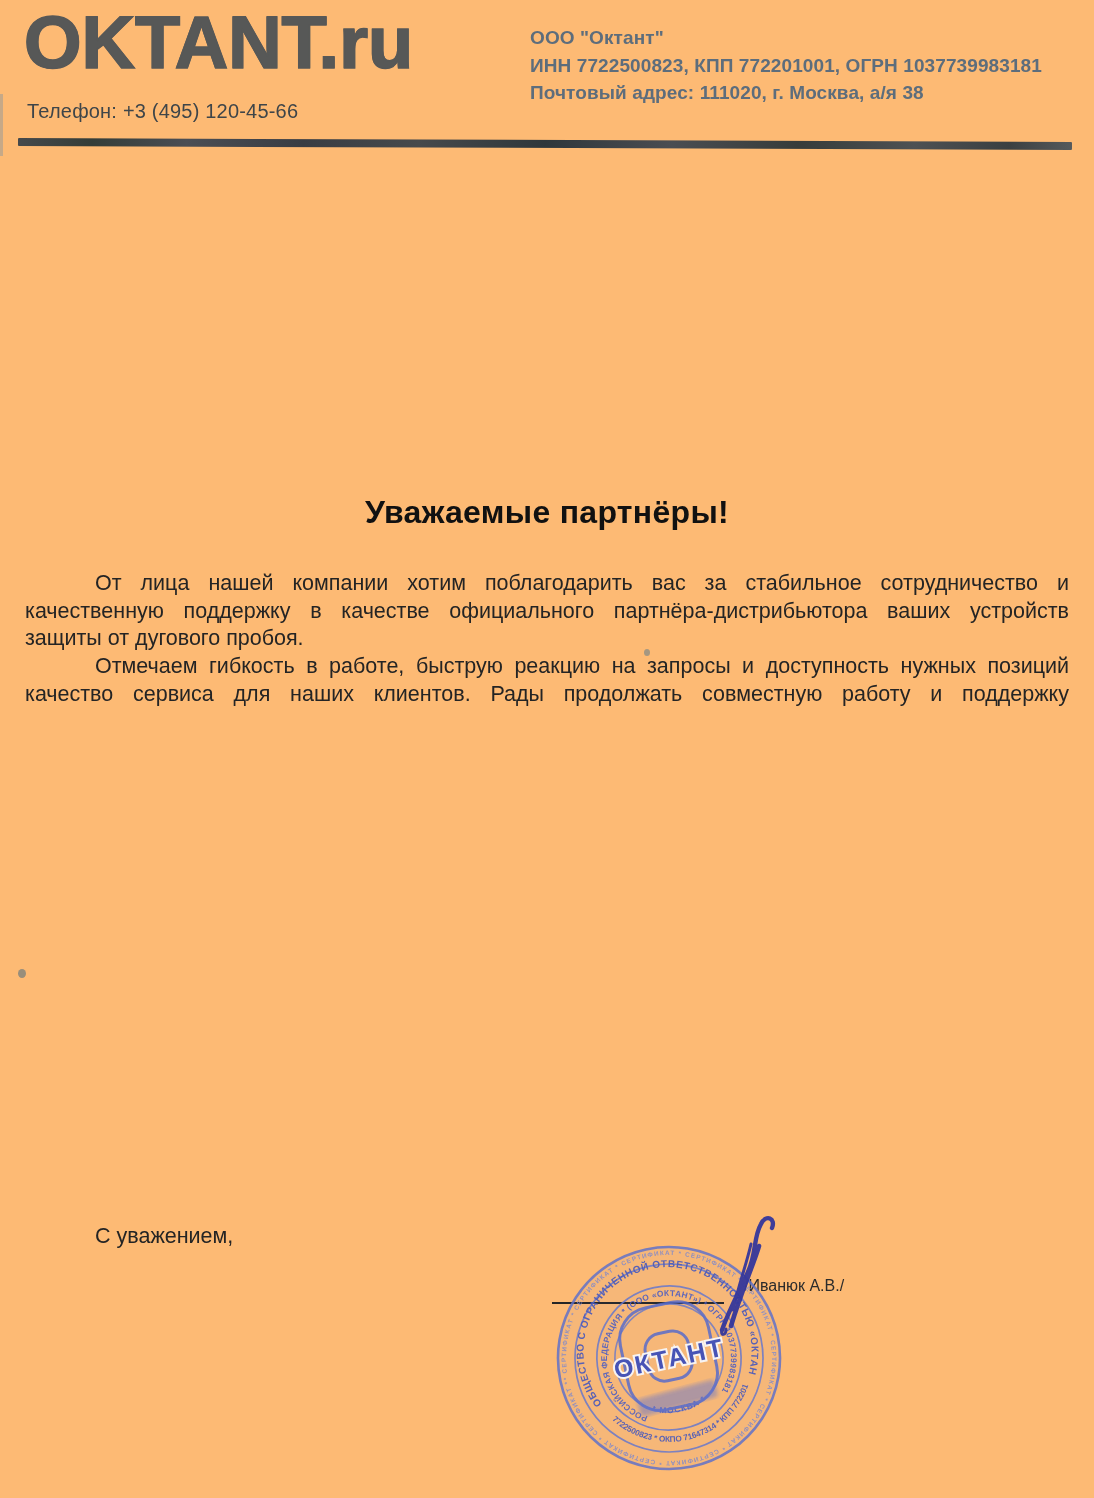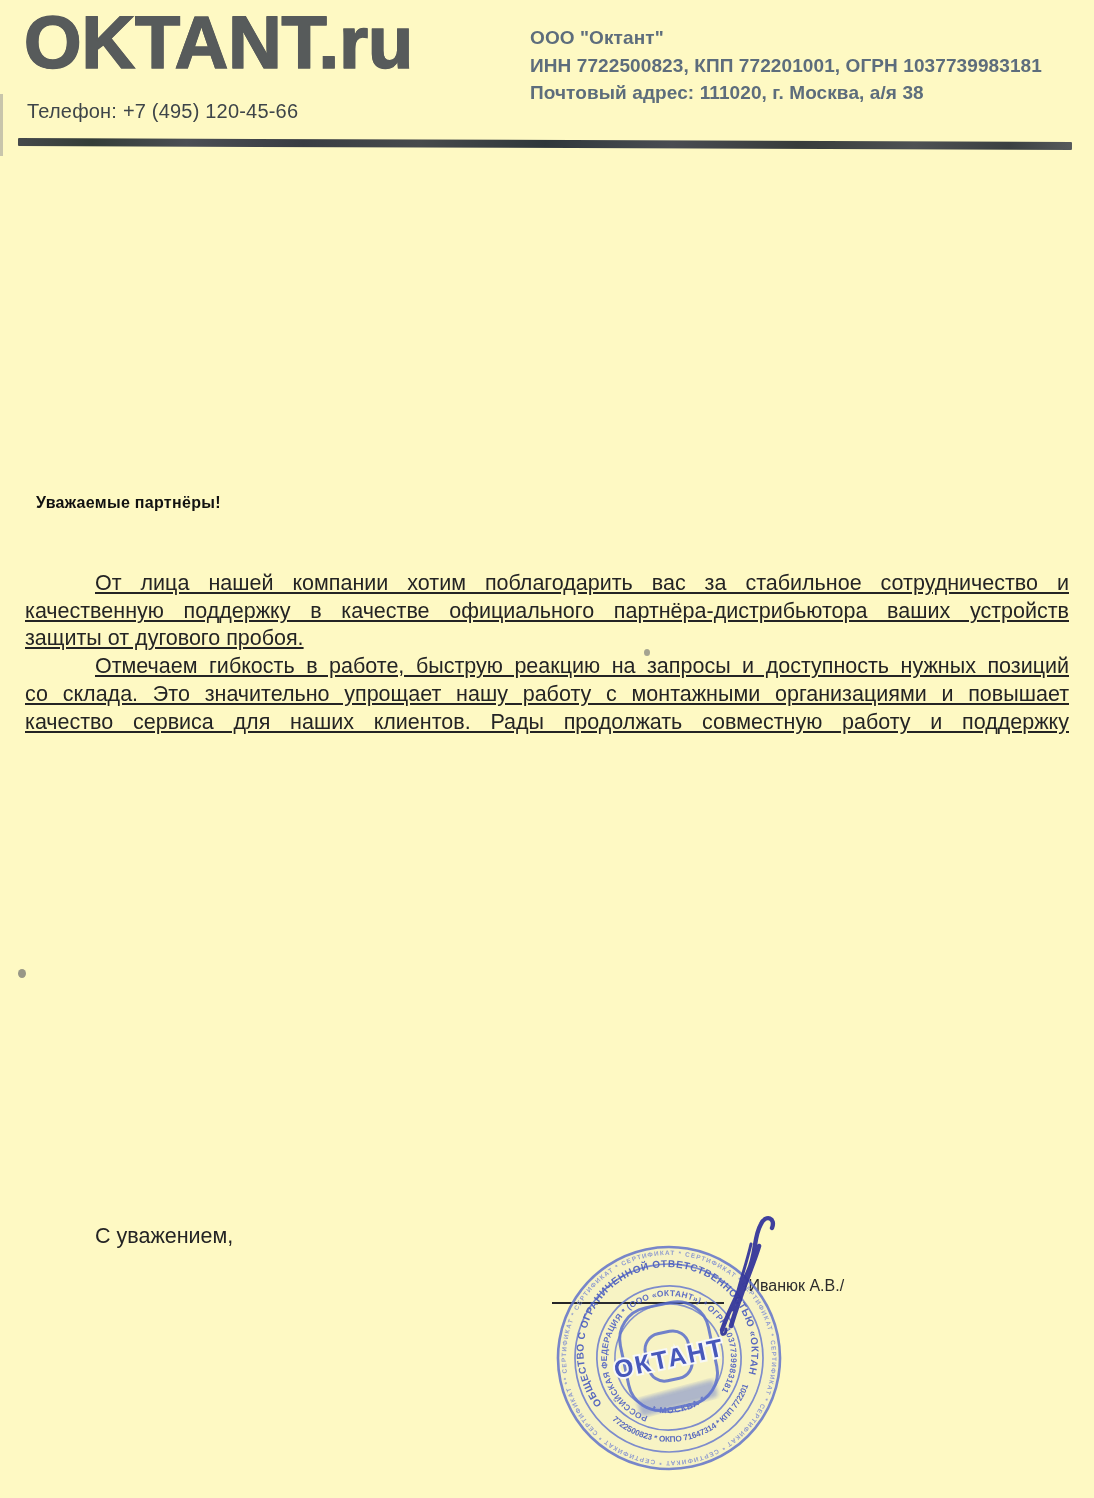--- a/index.html
+++ b/index.html
@@ -1,18 +1,18 @@
 <!DOCTYPE html>
 <html><head>
 <meta charset="utf-8">
 <style>
   html,body{margin:0;padding:0;background:#e8e8e6;}
   .page{
     position:relative;width:1094px;height:1498px;margin:0 auto;
-    background:#fef9c3;overflow:hidden;
+    background:#fdba74;overflow:hidden;
     font-family:"Liberation Sans","DejaVu Sans",sans-serif;color:#262626;
   }
   
   .logo{
     position:absolute;left:24px;top:6px;
     font-size:74px;font-weight:bold;letter-spacing:0px;line-height:1.0;
     color:#4e5254;-webkit-text-stroke:1.6px #4e5254;
     text-shadow:0.6px 0 0 #4e5254,-0.6px 0 0 #4e5254;
     filter:contrast(.95) opacity(.96);
   }
@@ -27,27 +27,27 @@
   }
   .divider{
     position:absolute;left:18px;top:140px;width:1054px;height:8px;
     background:linear-gradient(90deg,#45494b 0%,#343d38 7%,#4b4e54 16%,#393d43 27%,
       #474a4c 38%,#2f373b 50%,#4a4d52 62%,#373c3a 74%,#4e5153 85%,#3a3f41 94%,#565a5c 100%);
     transform:rotate(.22deg);border-radius:1px;
   }
   .edge-artifact{position:absolute;left:0;top:94px;width:3px;height:62px;background:#9a9a98;opacity:.55;}
   
   .title{
-    position:absolute;left:36px;top:494px;width:1044px;
-    text-align:left;font-size:16px;font-weight:bold;color:#111;
+    position:absolute;left:25px;top:494px;width:1044px;
+    text-align:center;font-size:32px;font-weight:bold;color:#111;
     letter-spacing:.3px;
   }
   .body-text{
     position:absolute;left:25px;top:570px;width:1044px;
-    font-size:21.5px;line-height:27.7px;color:#242424;text-decoration:underline;
+    font-size:21.5px;line-height:27.7px;color:#242424;
   }
   .body-text .line{display:block;text-align:justify;text-align-last:justify;text-justify:inter-word;}
   .body-text .line.first{text-indent:70px;}
   .body-text .line.last{text-align-last:left;}
   
   .closing-salutation{position:absolute;left:95px;top:1206px;font-size:21.5px;color:#242424;margin-top:18px;}
   .signature-role{position:absolute;left:95px;top:1276px;font-size:21.5px;color:#242424;letter-spacing:.3px;}
   .signature-line{position:absolute;left:552px;top:1302px;width:172px;height:0;border-bottom:2px solid #262626;z-index:1;}
   .signature-name{position:absolute;left:744px;top:1277px;font-size:16px;color:#2c2c2c;z-index:1;}
   
@@ -56,40 +56,39 @@
   
   .speck1{position:absolute;left:644px;top:649px;width:6px;height:7px;border-radius:50%;background:#8f8f85;opacity:.8;}
   .speck2{position:absolute;left:18px;top:969px;width:8px;height:9px;border-radius:50%;background:#86867c;opacity:.85;}
 </style>
 </head>
 <body>
 
 <div class="page">
 
   <div class="logo">OKTANT.ru</div>
-  <div class="phone">Телефон: +7 (495) 120-45-66</div>
+  <div class="phone">Телефон: +3 (495) 120-45-66</div>
   <div class="company-details">
     <div>ООО "Октант"</div>
     <div>ИНН 7722500823, КПП 772201001, ОГРН 1037739983181</div>
     <div>Почтовый адрес: 111020, г. Москва, а/я 38</div>
   </div>
   <div class="divider"></div>
   <div class="edge-artifact"></div>
 
   <div class="title">Уважаемые партнёры!</div>
 
   <div class="body-text">
     <div>
         <div class="line first">От лица нашей компании хотим поблагодарить вас за стабильное сотрудничество и</div>
         <div class="line">качественную поддержку в качестве официального партнёра-дистрибьютора ваших устройств</div>
         <div class="line last">защиты от дугового пробоя.</div>
       </div>
     <div>
         <div class="line first">Отмечаем гибкость в работе, быструю реакцию на запросы и доступность нужных позиций</div>
-        <div class="line">со склада. Это значительно упрощает нашу работу с монтажными организациями и повышает</div>
         <div class="line">качество сервиса для наших клиентов. Рады продолжать совместную работу и поддержку</div>
       </div>
   </div>
 
   <div class="closing-salutation">С уважением,</div>
   <div class="signature-line"></div>
   <div class="signature-name">/Иванюк А.В./</div>
 
   <svg class="stamp" width="236" height="236" viewBox="0 0 236 236">
     <defs>

